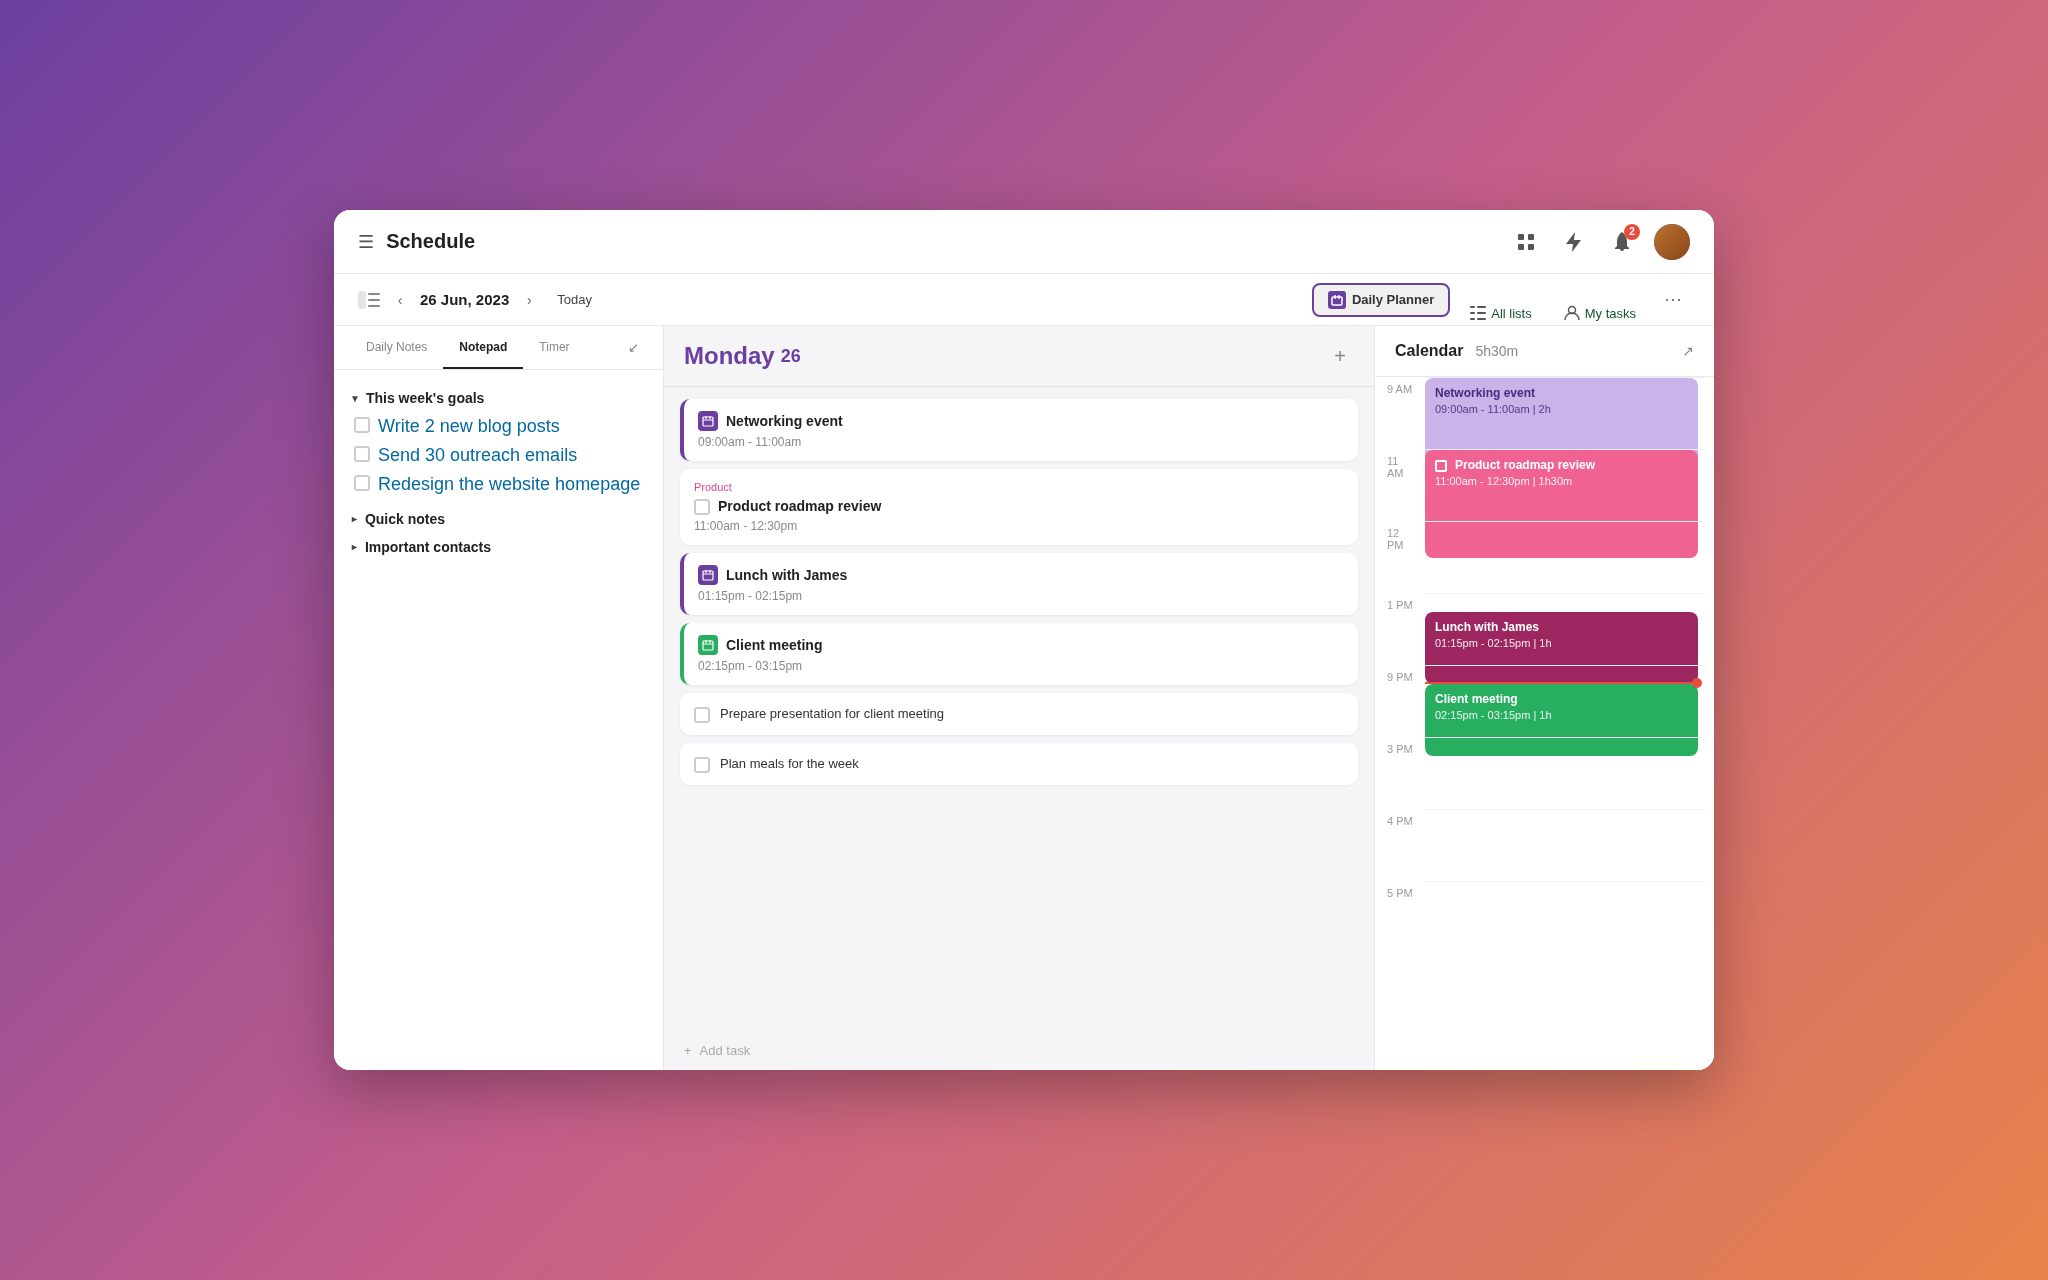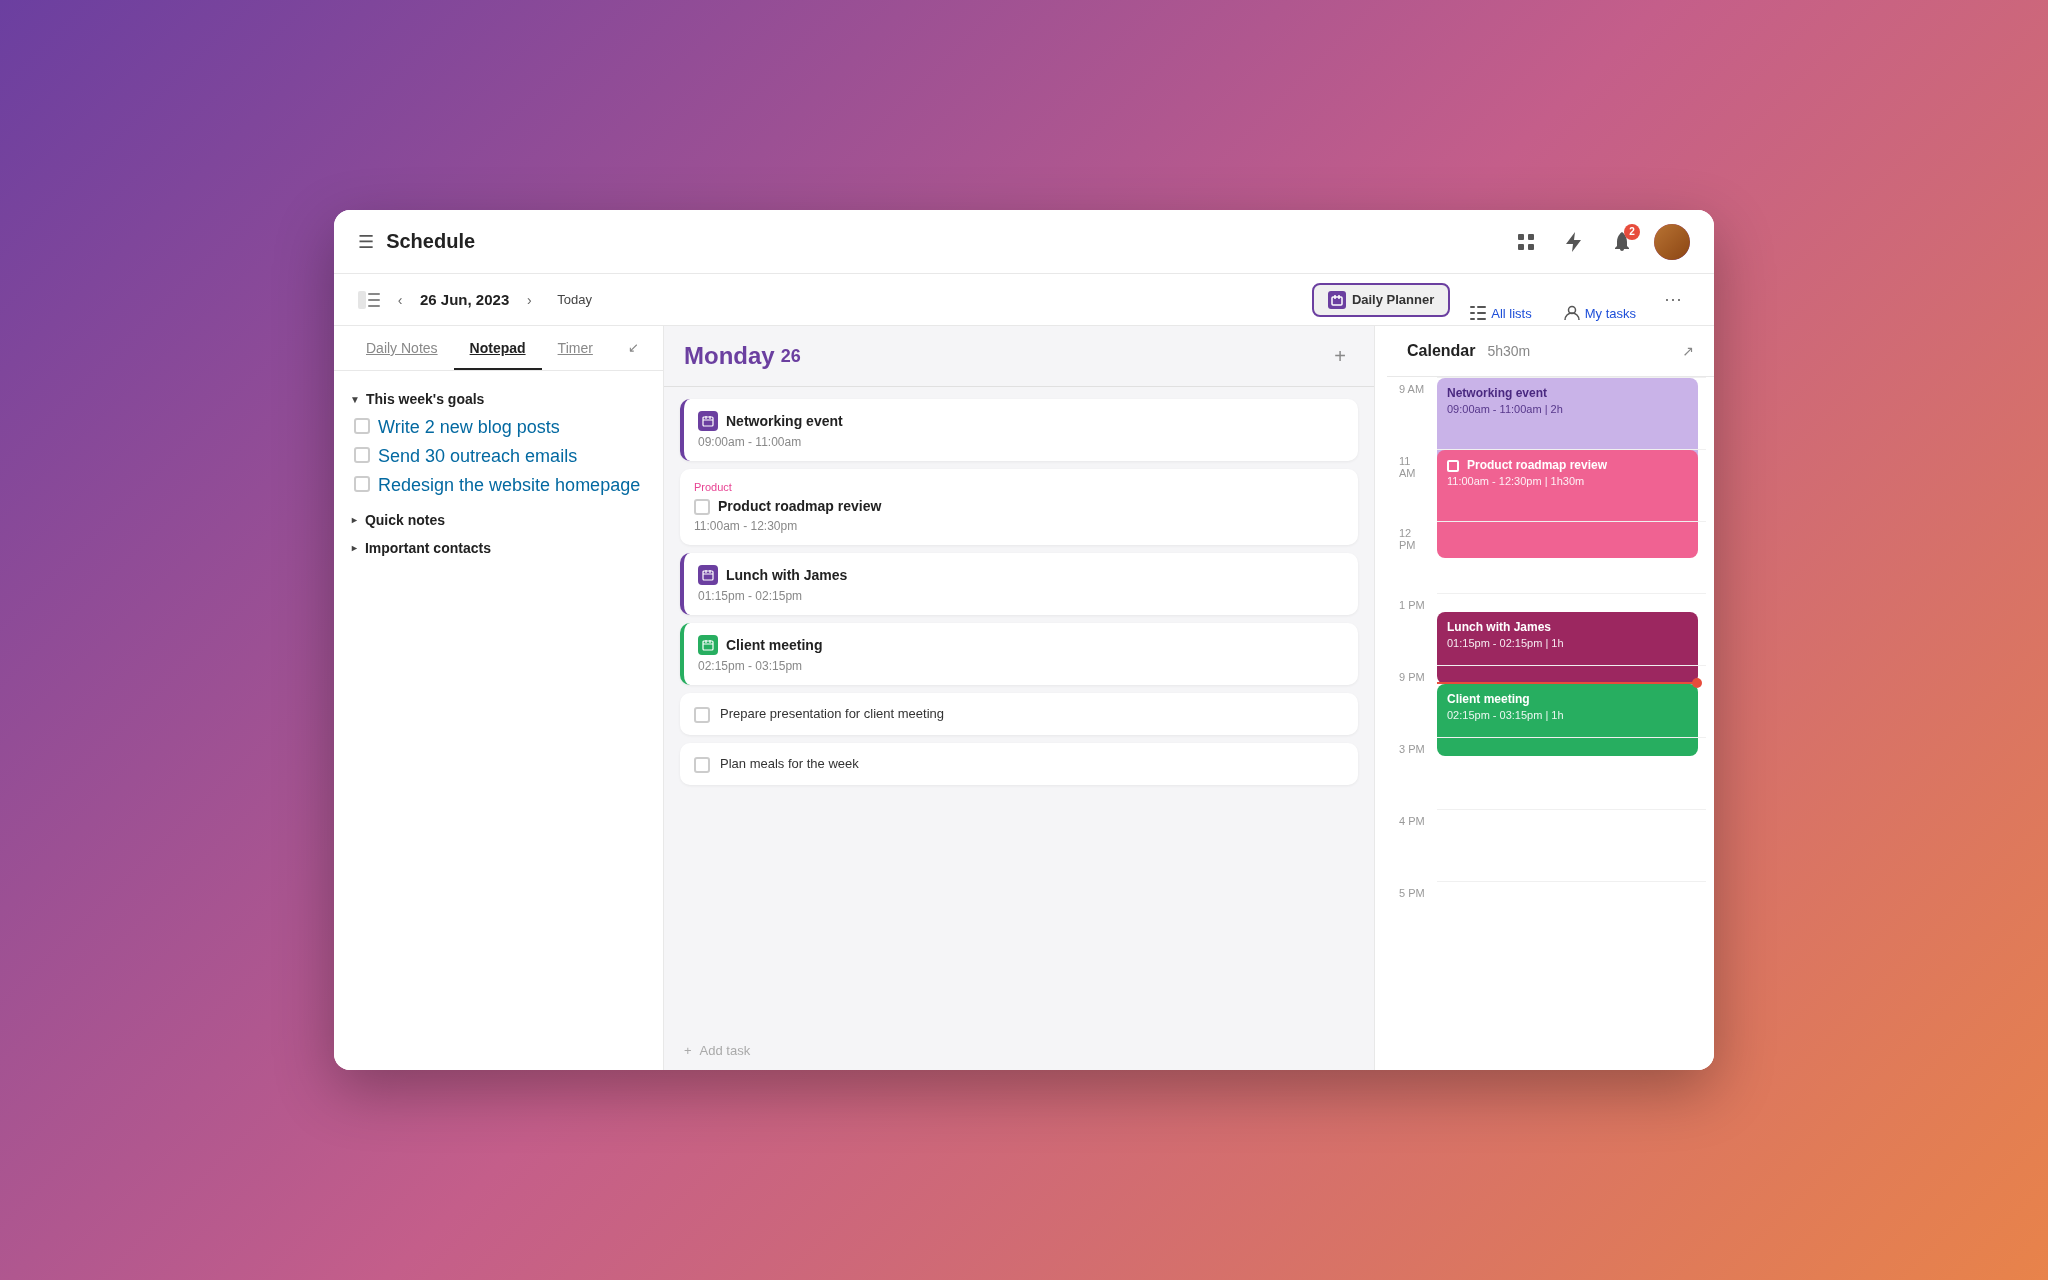--- a/index.html
+++ b/index.html
@@ -136,21 +136,21 @@
       border-radius: 3px;
       display: flex; align-items: center; justify-content: center;
     }
     .all-lists-btn, .my-tasks-btn {
       display: flex;
       align-items: center;
       gap: 5px;
       padding: 6px 12px;
       cursor: pointer;
       font-size: 13px;
-      color: #1d4ed8;
+      color: #14532d;
       border-radius: 6px;
       margin-top: 27px;
     }
     .more-btn {
       font-size: 18px; color: #666; cursor: pointer;
       padding: 4px 8px;
     }
 
     
     .main-content {
@@ -169,25 +169,24 @@
       background: #fff;
     }
     .tabs {
       display: flex;
       padding: 0 16px;
       border-bottom: 1px solid #e8e8e8;
       gap: 0;
     }
     .tab {
       padding: 14px 16px;
-      font-size: 14px;
+      font-size: 12px;
       cursor: pointer;
       color: #888;
       position: relative;
-      text-decoration: underline;
     }
     .tab.active {
       color: #222;
       font-weight: 600;
     }
     .tab.active::after {
       content: '';
       position: absolute;
       bottom: 0; left: 0; right: 0;
       height: 2px;
@@ -355,21 +354,20 @@
     }
 
     
     .right-panel {
       width: 340px;
       border-left: 1px solid #e8e8e8;
       display: flex;
       flex-direction: column;
       flex-shrink: 0;
       background: #fff;
-      padding-left: 12px;
     }
     .calendar-header {
       display: flex;
       align-items: center;
       padding: 16px 20px;
       border-bottom: 1px solid #e8e8e8;
       gap: 12px;
     }
     .calendar-title {
       font-size: 16px;

